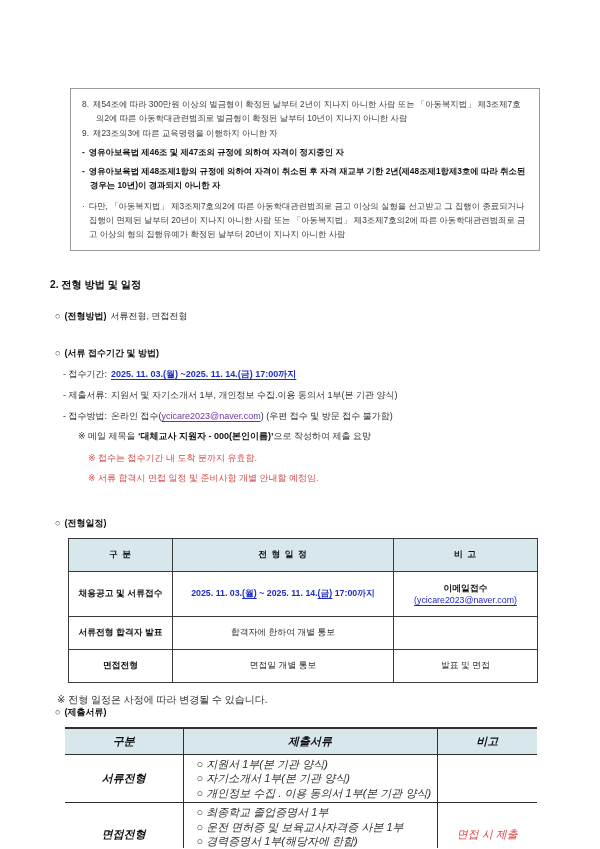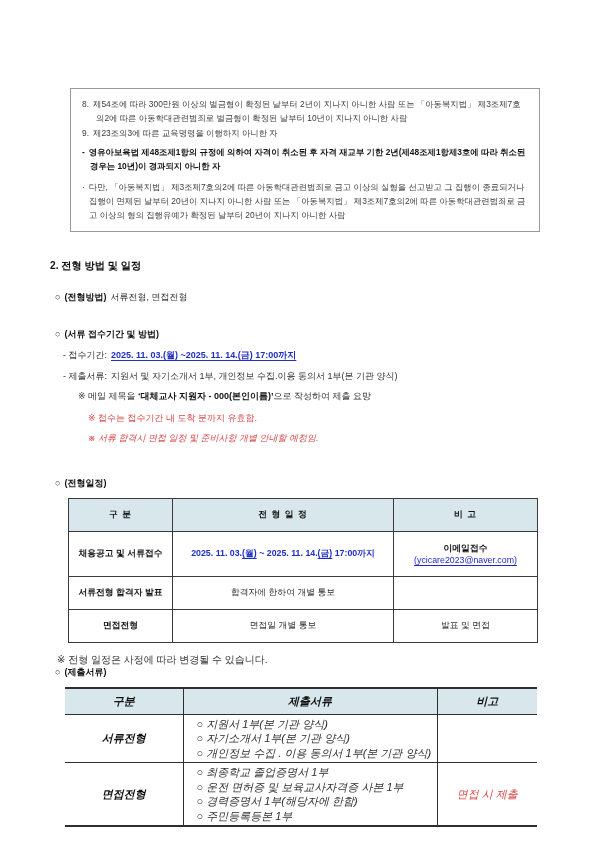--- a/index.html
+++ b/index.html
@@ -51,21 +51,21 @@
   .blue-underline {
     color: #1e2ec5; font-weight: bold;
     text-decoration: underline; text-underline-offset: 2px;
   }
   .email-inline {
     color: #7030a0; text-decoration: underline; text-underline-offset: 2px;
   }
   .mail-line { margin: 7px 0 0 78px; font-size: 9px; line-height: 13px; }
   .mail-line .mbold { font-weight: bold; color: #111111; }
   .red-note { margin: 9px 0 0 88px; font-size: 9px; line-height: 13px; color: #d94545; }
-  .red-note.second { margin-top: 7px; font-style: italic; }
+  .red-note.second { margin-top: 7px; }
 
   
   table { border-collapse: collapse; table-layout: fixed; }
   .schedule-table {
     margin: 8px 0 0 68px;
     width: 469px;
     font-size: 8.8px;
   }
   .schedule-table th, .schedule-table td {
     border: 1px solid #3a3a3a;
@@ -127,20 +127,21 @@
   .submit-table td.note { text-align: center; color: #d94545; }
 </style>
 </head>
 <body>
 
 <div class="page">
 
   <div class="notice-box">
     <p class="nb-item"><span class="marker">8.</span><span>제54조에 따라 300만원 이상의 벌금형이 확정된 날부터 2년이 지나지 아니한 사람 또는 「아동복지법」 제3조제7호의2에 따른 아동학대관련범죄로 벌금형이 확정된 날부터 10년이 지나지 아니한 사람</span></p>
     <p class="nb-item mt2"><span class="marker">9.</span><span>제23조의3에 따른 교육명령을 이행하지 아니한 자</span></p>
+    <p class="nb-item hang8 bold"><span class="marker">-</span><span>영유아보육법 제46조 및 제47조의 규정에 의하여 자격이 정지중인 자</span></p>
     <p class="nb-item hang8 bold"><span class="marker">-</span><span>영유아보육법 제48조제1항의 규정에 의하여 자격이 취소된 후 자격 재교부 기한 2년(제48조제1항제3호에 따라 취소된 경우는 10년)이 경과되지 아니한 자</span></p>
     <p class="nb-item note"><span class="marker">·</span><span>다만, 「아동복지법」 제3조제7호의2에 따른 아동학대관련범죄로 금고 이상의 실형을 선고받고 그 집행이 종료되거나 집행이 면제된 날부터 20년이 지나지 아니한 사람 또는 「아동복지법」 제3조제7호의2에 따른 아동학대관련범죄로 금고 이상의 형의 집행유예가 확정된 날부터 20년이 지나지 아니한 사람</span></p>
   </div>
 
   <h2 class="section-heading">2. 전형 방법 및 일정</h2>
 
   <div class="bullet-line mt-method">
     <span class="bullet">○</span><span class="blabel">(전형방법)</span><span>서류전형, 면접전형</span>
   </div>
 
@@ -149,20 +150,23 @@
   </div>
 
   <div class="dash-line">
     <span class="dlabel">- 접수기간:</span><span class="blue-underline">2025. 11. 03.(월)  ~2025. 11. 14.(금) 17:00까지</span>
   </div>
 
   <div class="dash-line">
     <span class="dlabel">- 제출서류:</span><span>지원서 및 자기소개서 1부, 개인정보 수집.이용 동의서 1부(본 기관 양식)</span>
   </div>
 
+  <div class="dash-line">
+    <span class="dlabel">- 접수방법:</span><span>온라인 접수(</span><span class="email-inline">ycicare2023@naver.com</span><span>) (우편 접수 및 방문 접수 불가함)</span>
+  </div>
 
   <div class="mail-line">
     <span>※ 메일 제목을 </span><span class="mbold">‘대체교사 지원자 - 000(본인이름)’</span><span>으로 작성하여 제출 요망</span>
   </div>
 
   <div class="red-note">※ 접수는 접수기간 내 도착 분까지 유효함.</div>
   <div class="red-note second">※ 서류 합격시 면접 일정 및 준비사항 개별 안내할 예정임.</div>
 
   <div class="bullet-line mt-schedule">
     <span class="bullet">○</span><span class="blabel">(전형일정)</span>

